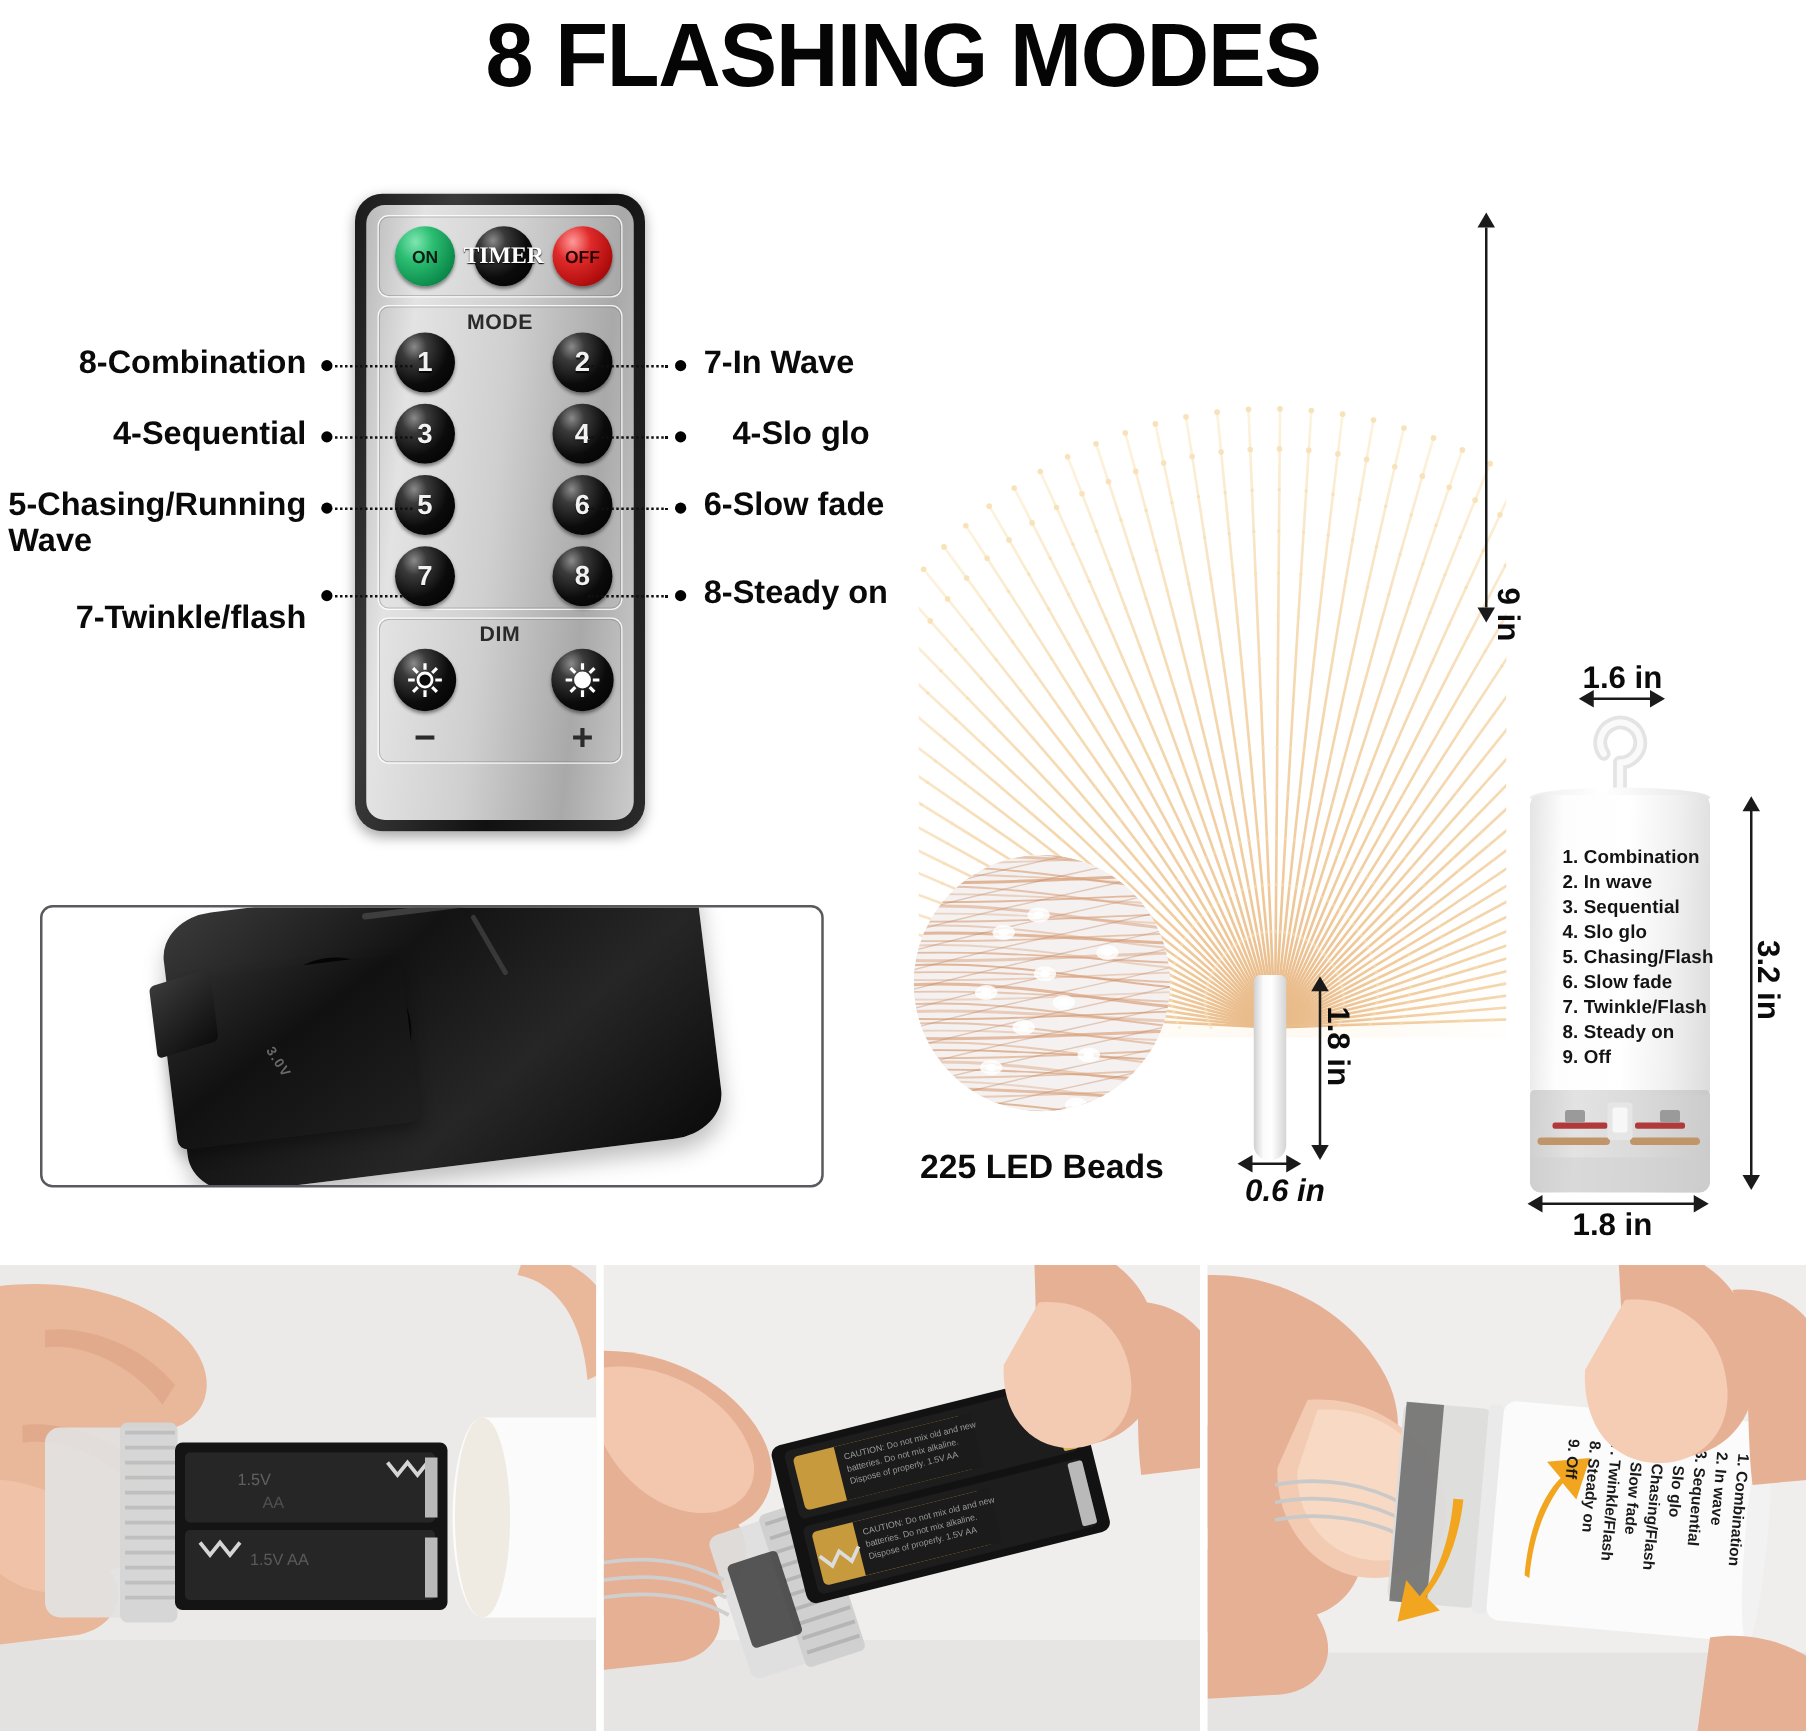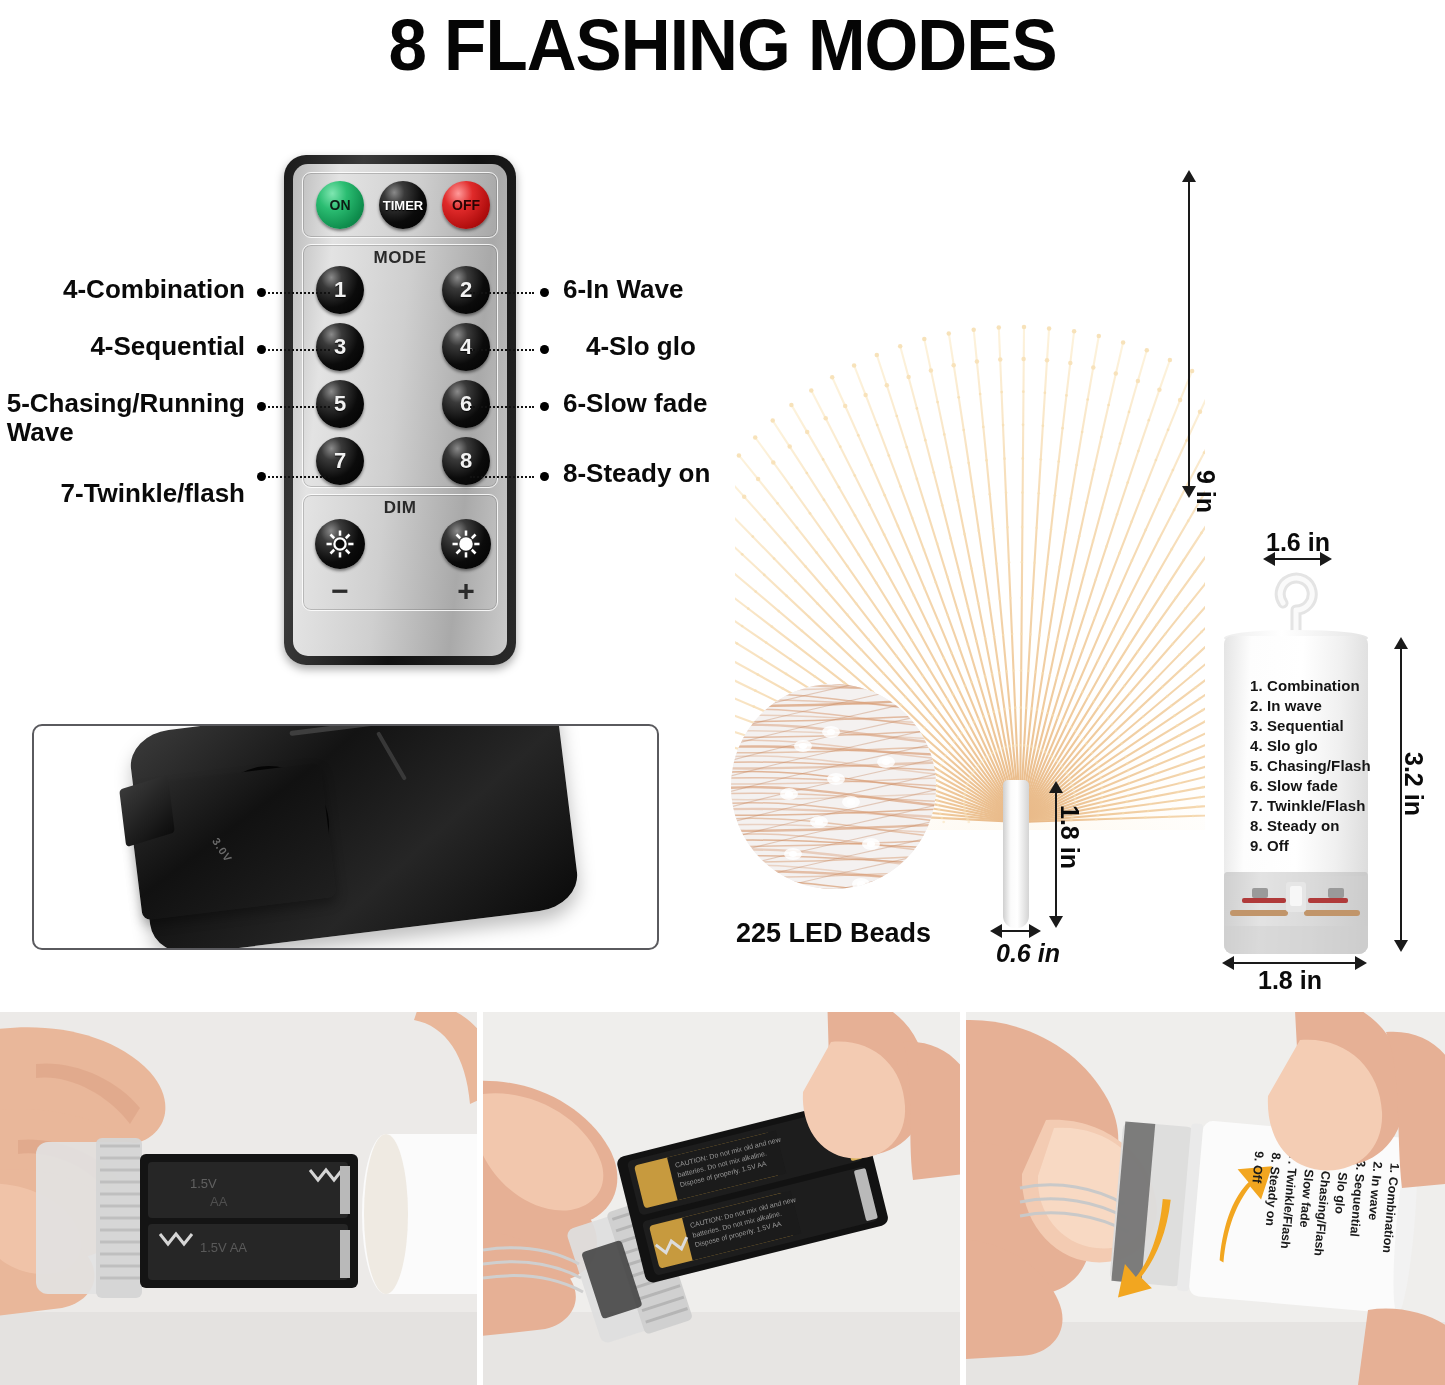--- a/index.html
+++ b/index.html
@@ -64,21 +64,21 @@
   .rbtn.green {
     background: radial-gradient(ellipse at 34% 26%, #7fe6b1 0%, #2bbd72 32%, #0f8f4e 70%, #0a6b39 100%);
     color:#0d1c14; text-shadow:none;
   }
   .rbtn.red {
     background: radial-gradient(ellipse at 34% 26%, #ff9a9a 0%, #e02a2a 32%, #b00d0d 72%, #7d0606 100%);
     color:#2a0404; text-shadow:none;
   }
   #btn-on, #btn-timer, #btn-off { width:48px; height:48px; top:17px; font-size:14px; }
   #btn-on { left:23px; }
-  #btn-timer { left:86px; font-size:13px; color:#fff; text-shadow:0 1px 1px #000; }
+  #btn-timer { left:86px; font-size:19px; color:#fff; text-shadow:0 1px 1px #000;font-family:Liberation Serif, serif; }
   #btn-off { left:149px; }
 
   .modebtn { width:48px; height:48px; font-size:22px; }
   #btn-1 { left:23px; top:102px; }
   #btn-2 { left:149px; top:102px; }
   #btn-3 { left:23px; top:159px; }
   #btn-4 { left:149px; top:159px; }
   #btn-5 { left:23px; top:216px; }
   #btn-6 { left:149px; top:216px; }
   #btn-7 { left:23px; top:273px; }
@@ -299,38 +299,38 @@
           </g>
         </svg>
       </div>
 
       <div class="pmlabel" id="pm-minus">−</div>
       <div class="pmlabel" id="pm-plus">+</div>
     </div>
   </div>
 </div>
 
-<div class="callout left" id="co-1">4-Combination</div>
+<div class="callout left" id="co-1">8-Combination</div>
 <div class="callout left" id="co-3">4-Sequential</div>
 <div class="callout left" id="co-5">
   <div>5-Chasing/Running</div>
   <div style="text-align:left">Wave</div>
 </div>
 <div class="callout left" id="co-7">7-Twinkle/flash</div>
 
 <div class="dot" style="left:257px; top:288px;"></div>
 <div class="dline" style="left:268px; top:292px; width:62px;"></div>
 <div class="dot" style="left:257px; top:345px;"></div>
 <div class="dline" style="left:268px; top:349px; width:62px;"></div>
 <div class="dot" style="left:257px; top:402px;"></div>
 <div class="dline" style="left:268px; top:406px; width:62px;"></div>
 <div class="dot" style="left:257px; top:472px;"></div>
 <div class="dline" style="left:268px; top:476px; width:62px;"></div>
 
-<div class="callout right" id="co-2">6-In Wave</div>
+<div class="callout right" id="co-2">7-In Wave</div>
 <div class="callout right" id="co-4">4-Slo glo</div>
 <div class="callout right" id="co-6">6-Slow fade</div>
 <div class="callout right" id="co-8">8-Steady on</div>
 
 <div class="dline" style="left:470px; top:292px; width:64px;"></div>
 <div class="dot" style="left:540px; top:288px;"></div>
 <div class="dline" style="left:470px; top:349px; width:64px;"></div>
 <div class="dot" style="left:540px; top:345px;"></div>
 <div class="dline" style="left:470px; top:406px; width:64px;"></div>
 <div class="dot" style="left:540px; top:402px;"></div>

